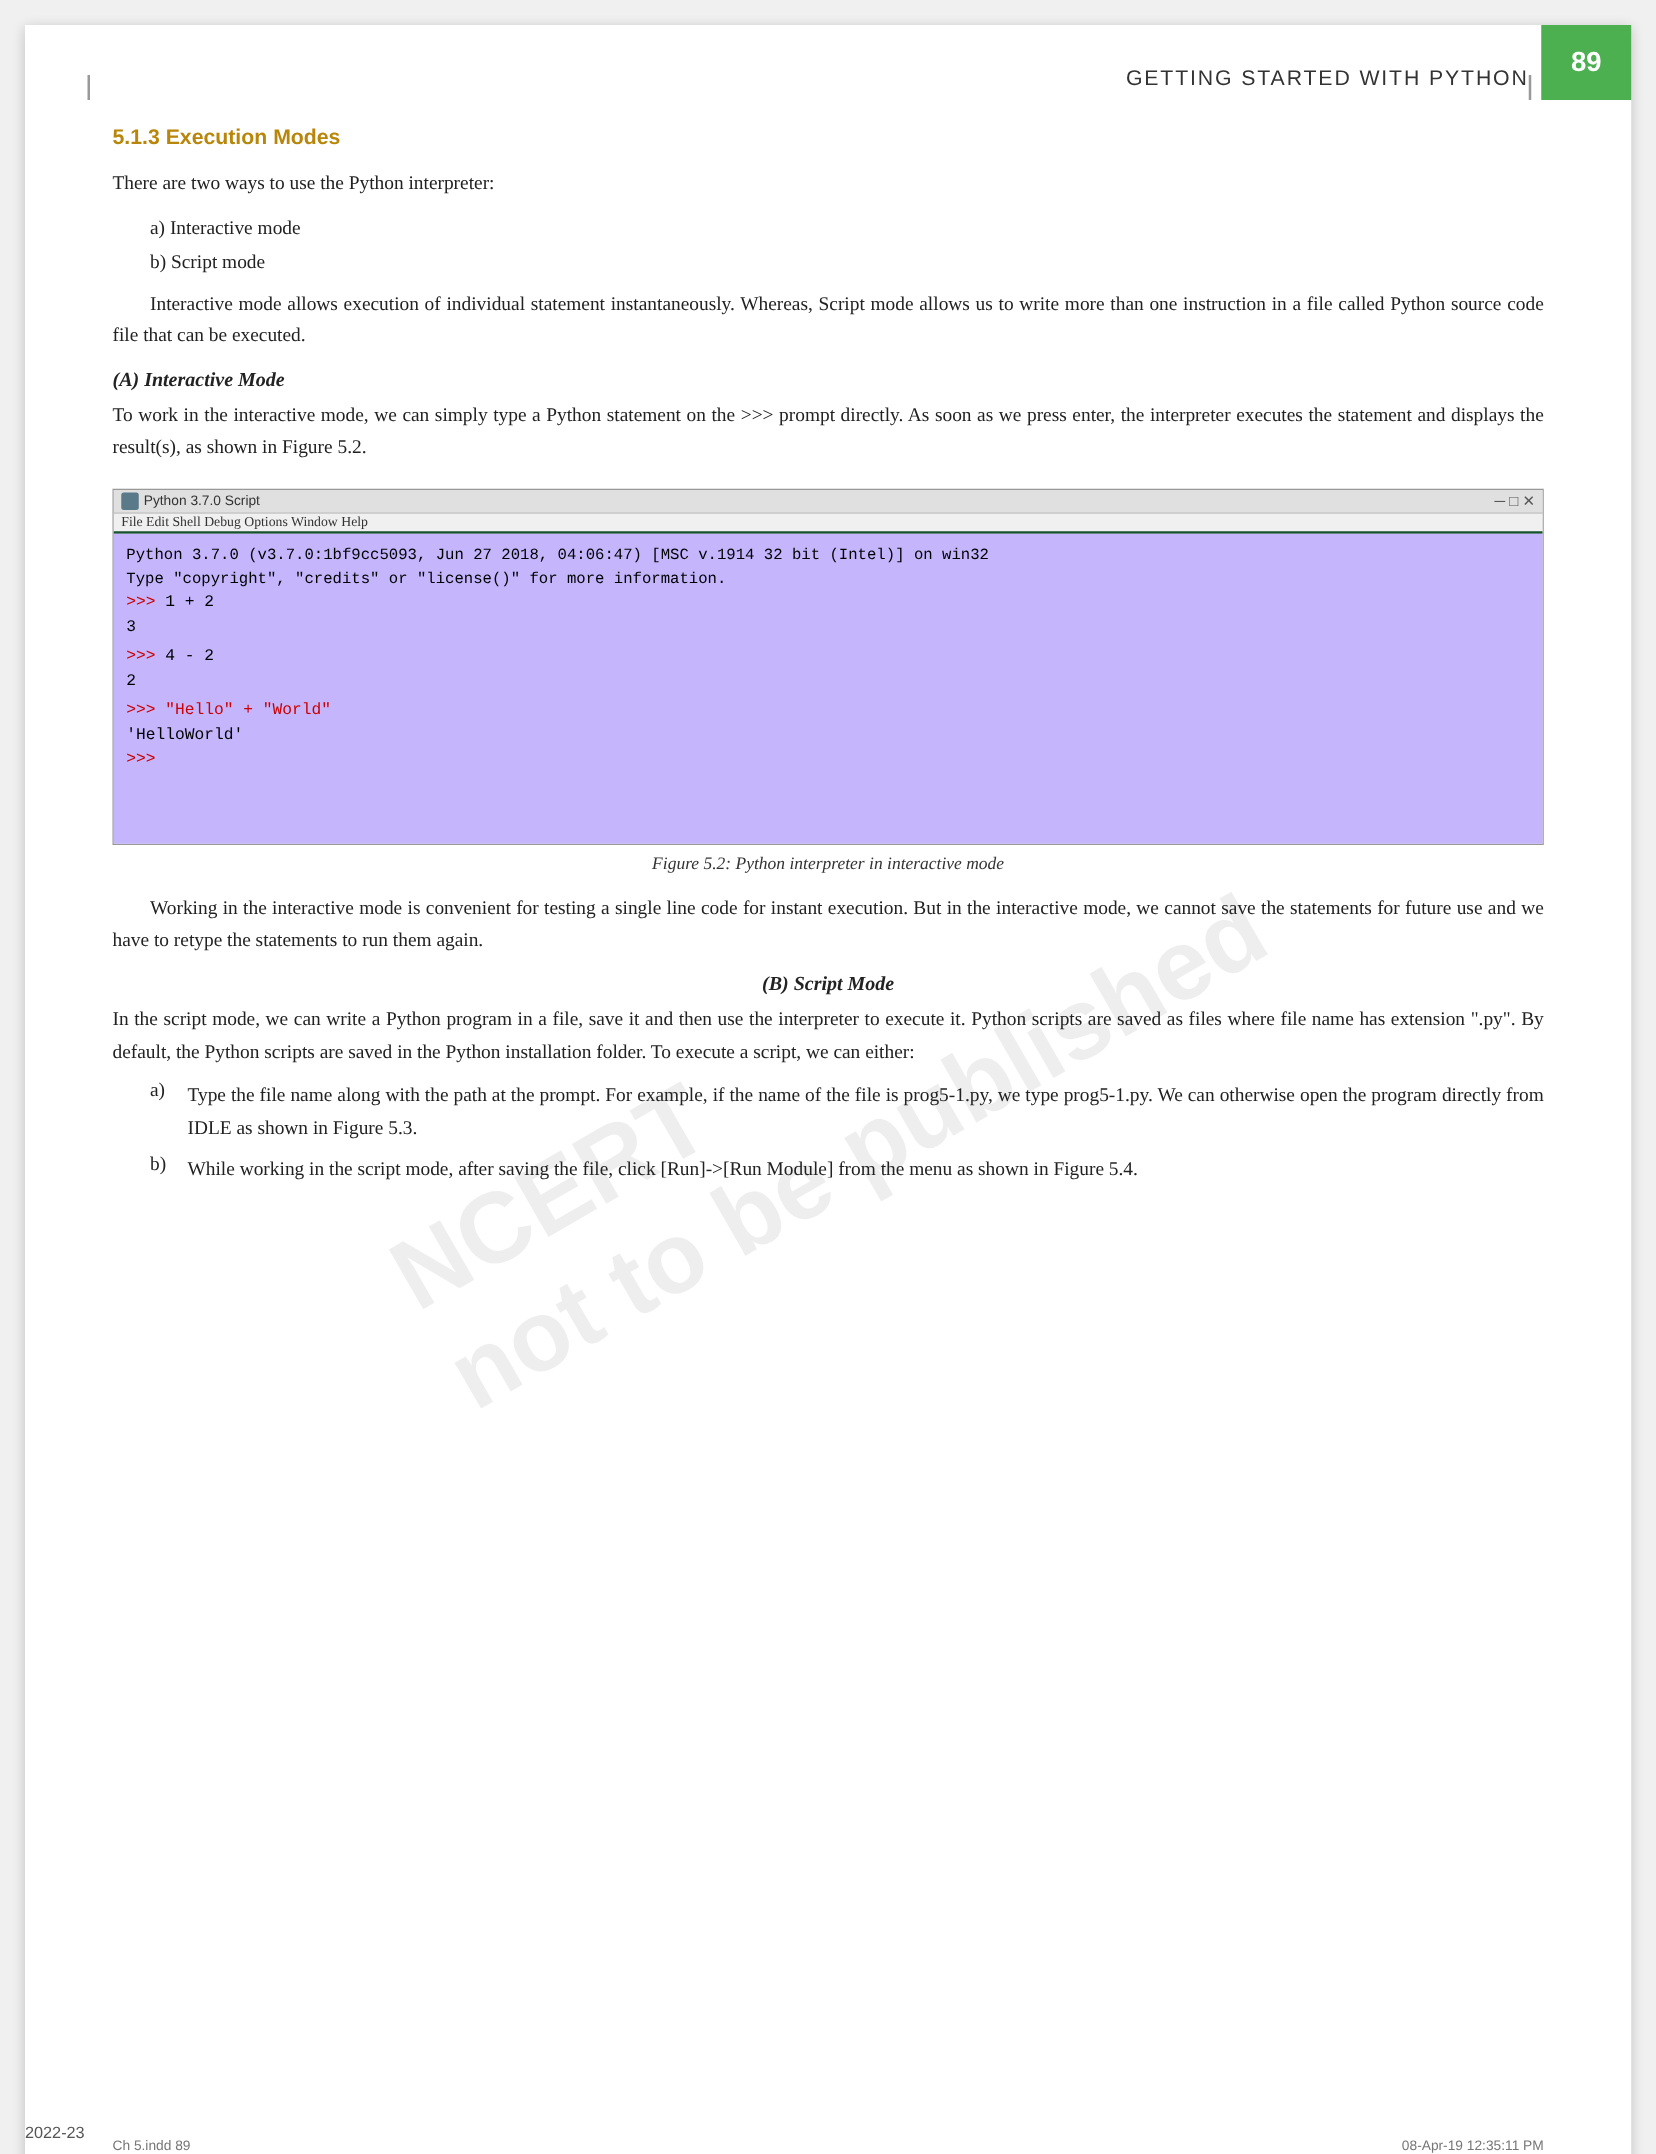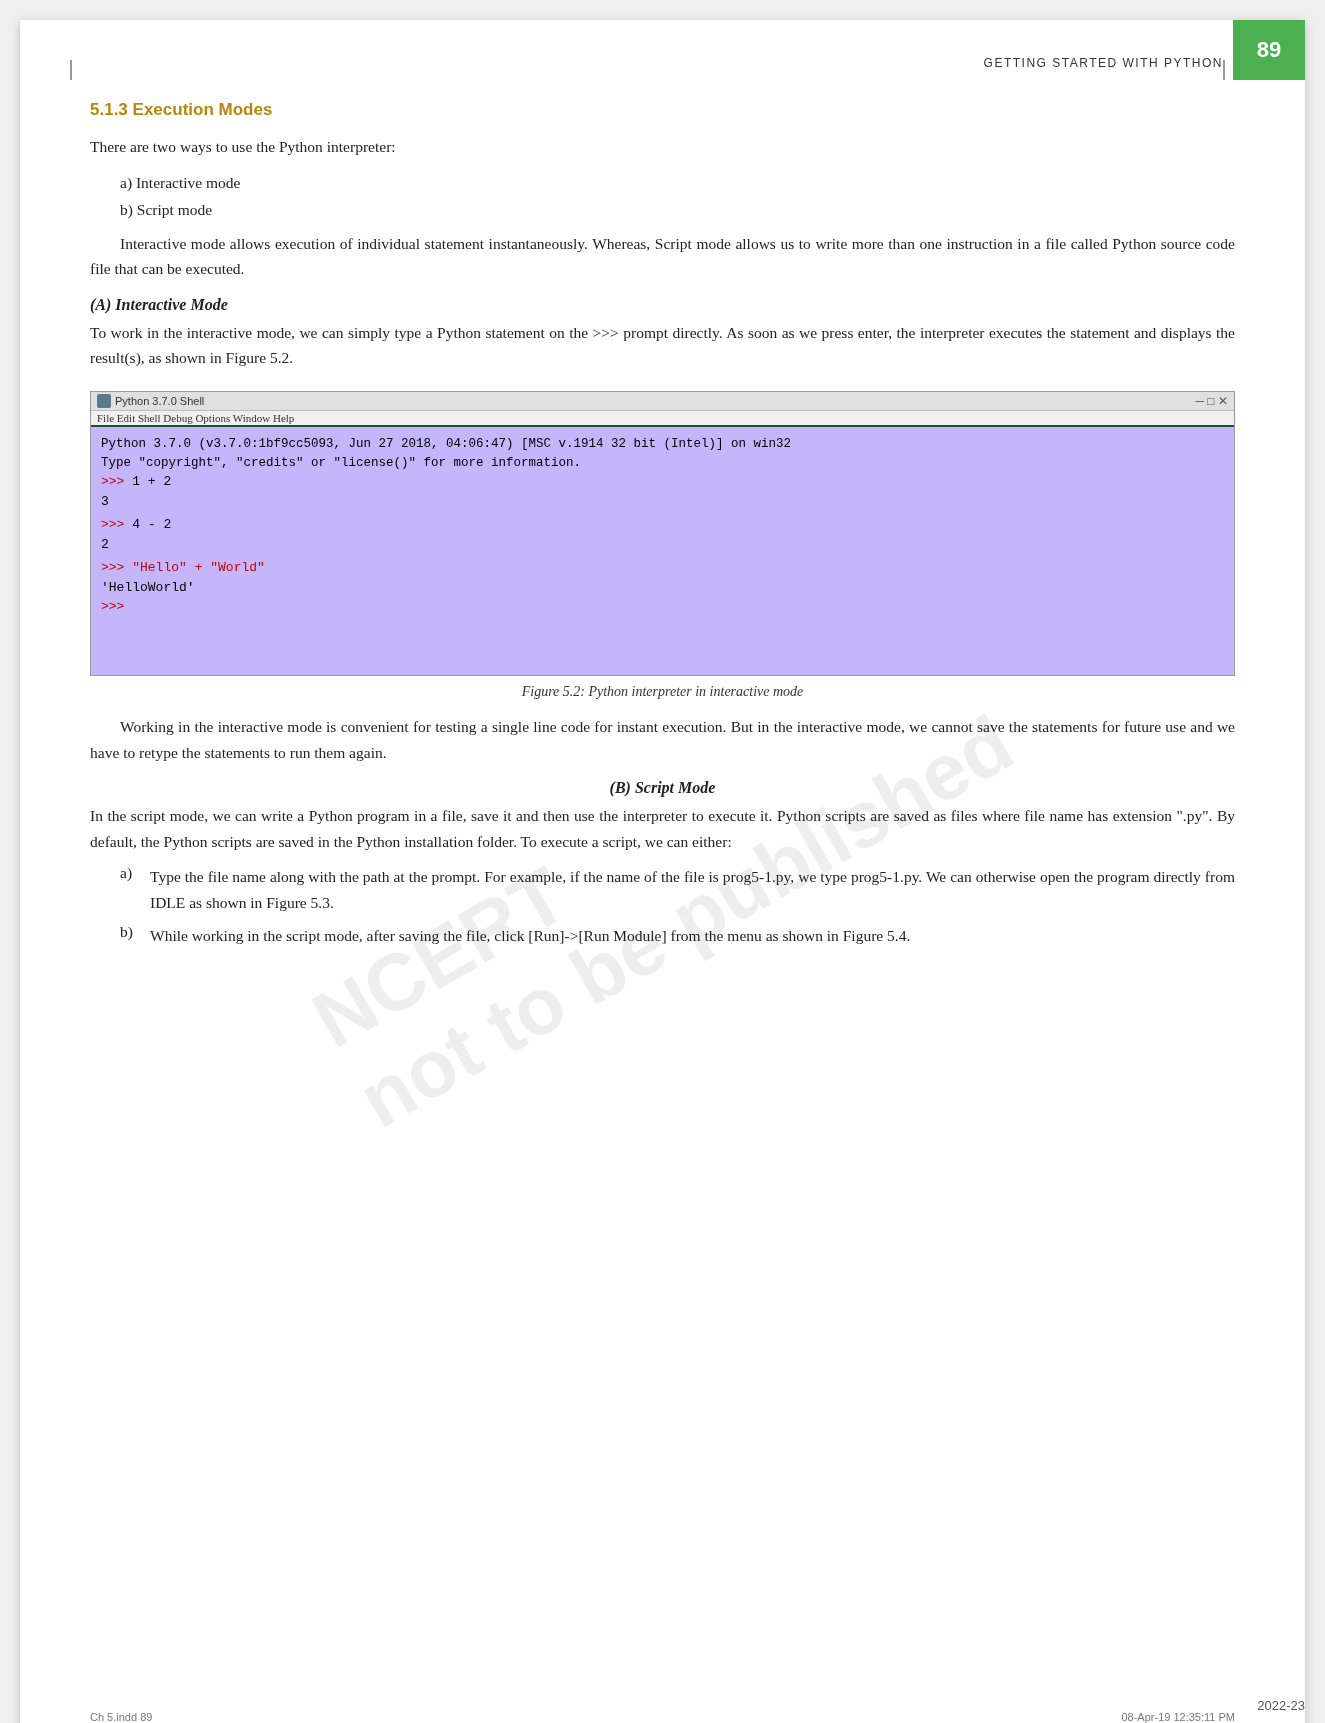--- a/index.html
+++ b/index.html
@@ -33,21 +33,21 @@
       justify-content: flex-end;
       align-items: stretch;
       height: 60px;
       position: relative;
     }
 
     .header-title-area {
       display: flex;
       align-items: center;
       padding-right: 10px;
-      font-size: 12px;
+      font-size: 17px;
       letter-spacing: 1.5px;
       font-variant: small-caps;
       color: #333;
       font-family: Arial, sans-serif;
       text-transform: uppercase;
       margin-top: 25px;
     }
 
     .page-number-box {
       background: #4caf50;
@@ -214,21 +214,21 @@
       z-index: 10;
     }
 
     
     .footer {
       position: absolute;
       bottom: 30px;
       left: 0;
       right: 0;
       display: flex;
-      justify-content: flex-end;
+      justify-content: flex-start;
       align-items: center;
     }
 
     .footer-text {
       font-size: 13px;
       color: #555;
       font-family: Arial, sans-serif;
     }
 
     .footer-left {
@@ -301,21 +301,21 @@
     </div>
 
     <p class="body-text">
       <span>To work in the interactive mode, we can simply type a Python statement on the &gt;&gt;&gt; prompt directly. As soon as we press enter, the interpreter executes the statement and displays the result(s), as shown in Figure 5.2.</span>
     </p>
 
     <div class="python-shell-container">
       <div class="shell-titlebar">
         <div class="shell-titlebar-left">
           <div class="shell-icon"></div>
-          <span class="shell-title-text">Python 3.7.0 Shell</span>
+          <span class="shell-title-text">Python 3.7.0 Script</span>
         </div>
         <div style="font-size:12px; color:#555;">─ □ ✕</div>
       </div>
       <div class="shell-menubar">
         <span>File  Edit  Shell  Debug  Options  Window  Help</span>
       </div>
       <div class="shell-body">
         <div class="shell-info">Python 3.7.0 (v3.7.0:1bf9cc5093, Jun 27 2018, 04:06:47) [MSC v.1914 32 bit (Intel)] on win32</div>
         <div class="shell-info">Type "copyright", "credits" or "license()" for more information.</div>
         <div>

